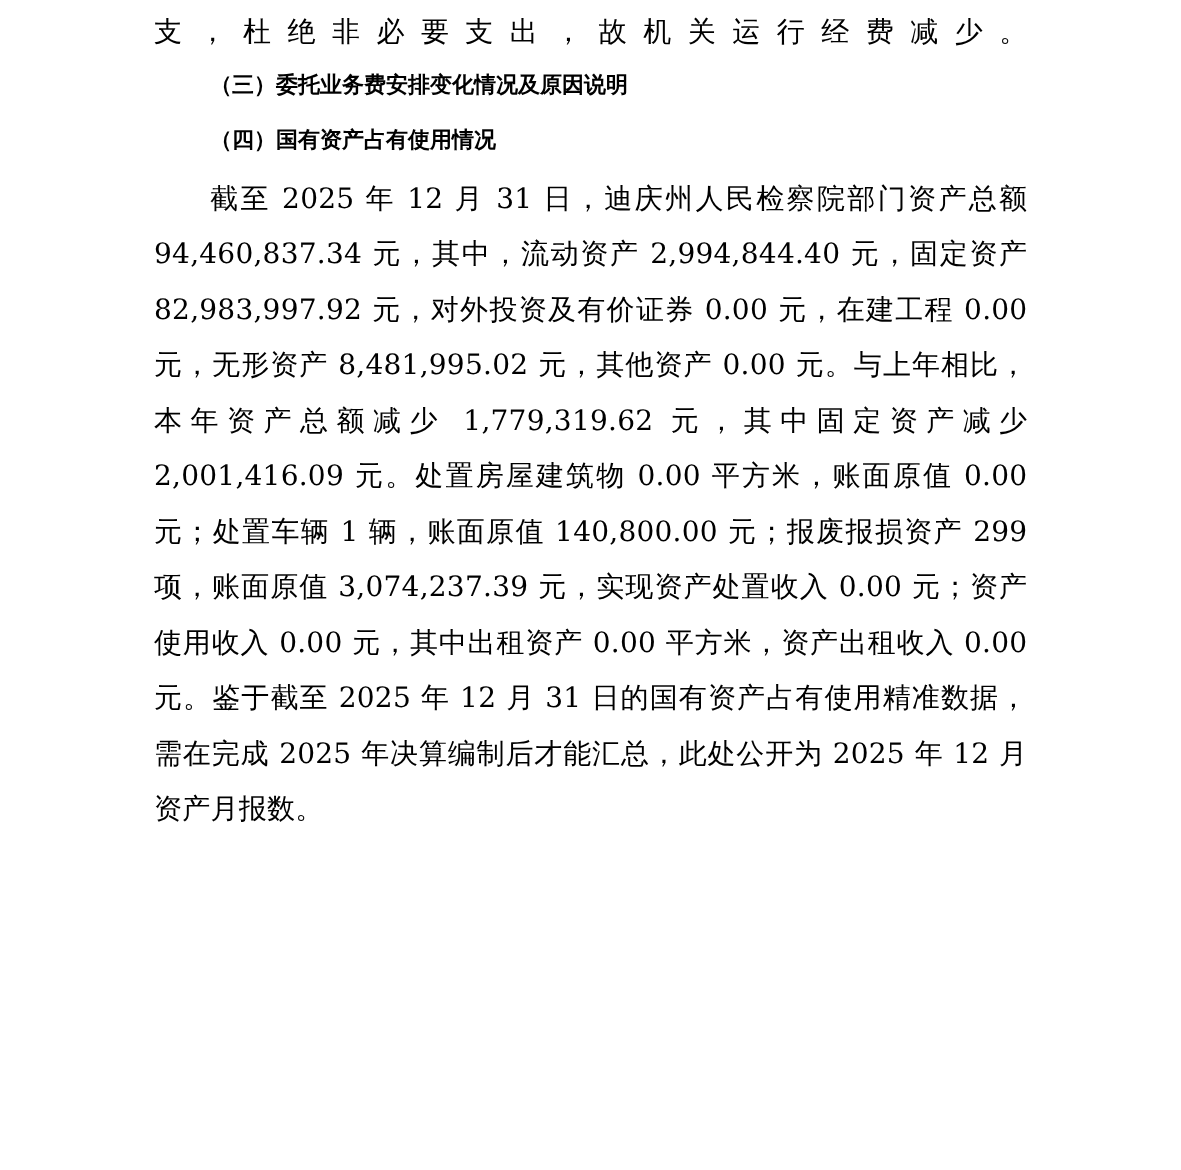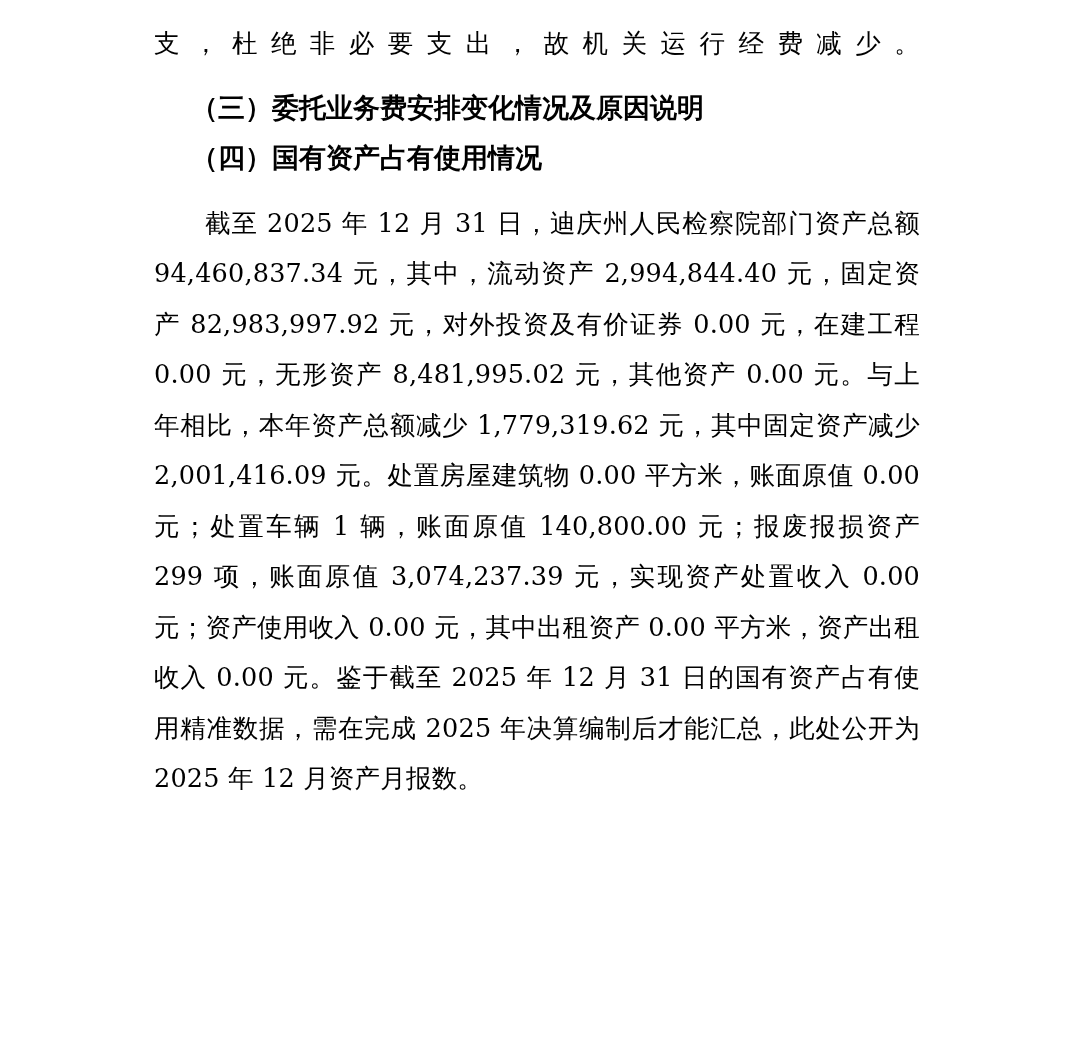--- a/index.html
+++ b/index.html
@@ -18,38 +18,38 @@
     width: 1074px;
     height: 1064px;
     box-sizing: border-box;
     padding: 0 140px;
     position: relative;
   }
   .doc-body {
     padding-top: 4px;
   }
   p.para {
-    margin: 14px;
+    margin: 0;
     font-size: 25.5px;
     line-height: 50.5px;
     text-align: justify;
     text-justify: inter-ideograph;
     letter-spacing: 0.2px;
     font-family: "DejaVu Serif", "Liberation Serif", serif;
   }
   p.indent {
     text-indent: 51px;
   }
   p.heading {
     margin: 0;
-    font-size: 27px;
+    font-size: 20px;
     line-height: 50.5px;
     text-indent: 51px;
     font-weight: bold;
-    font-family: Liberation Serif, serif;
+    font-family: Liberation Mono, monospace;
   }
   .last-line-justify {
     text-align-last: justify;
   }
 </style>
 </head>
 <body>
 
 <div class="page">
   <div class="doc-body">

